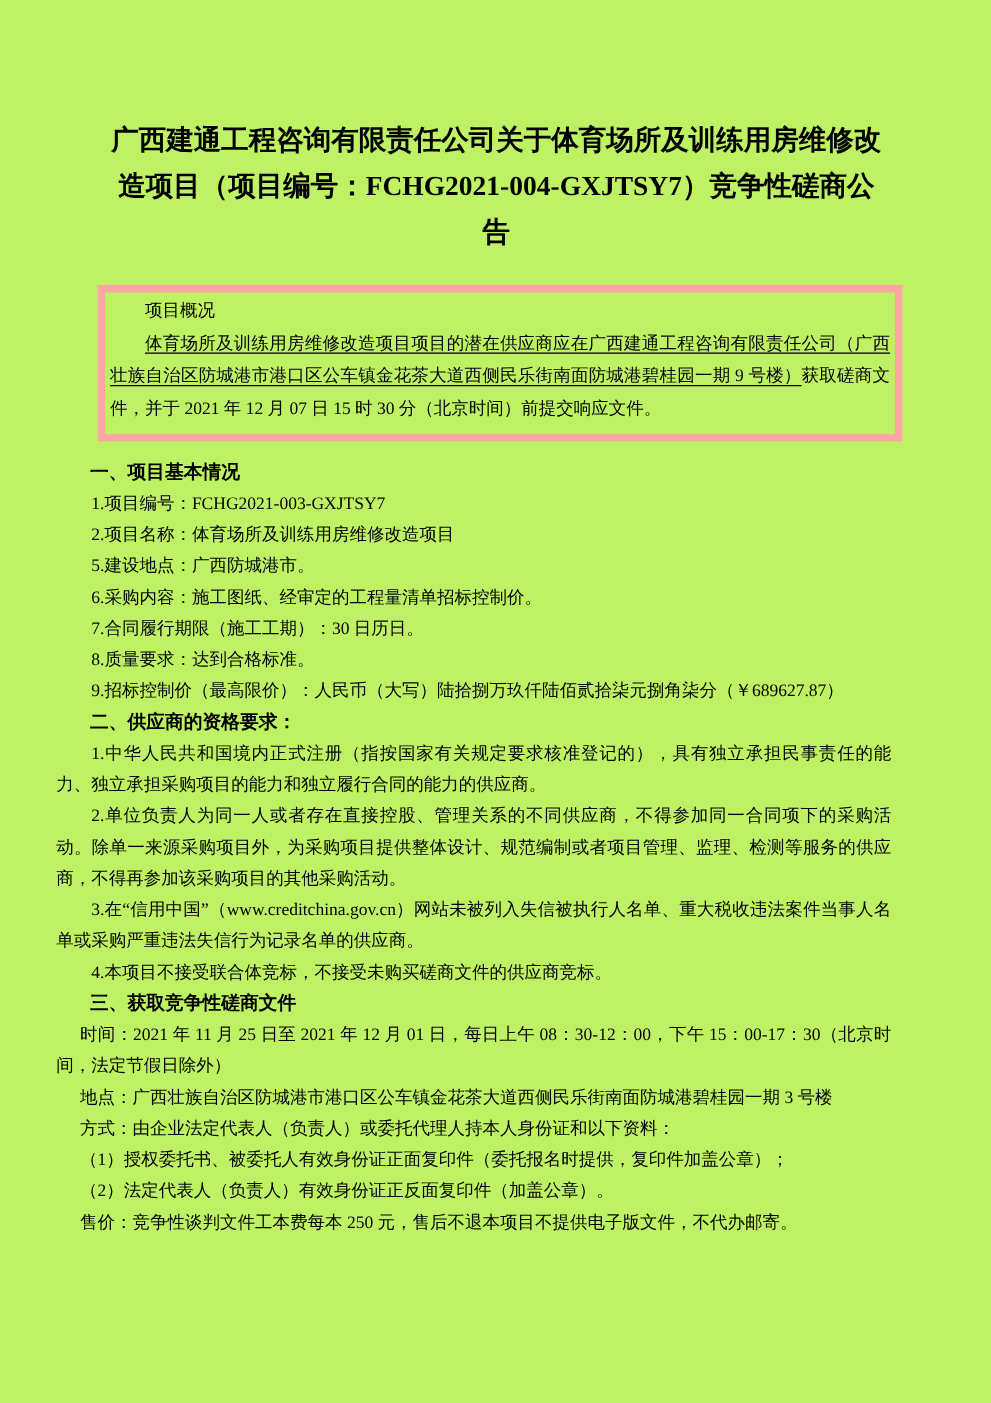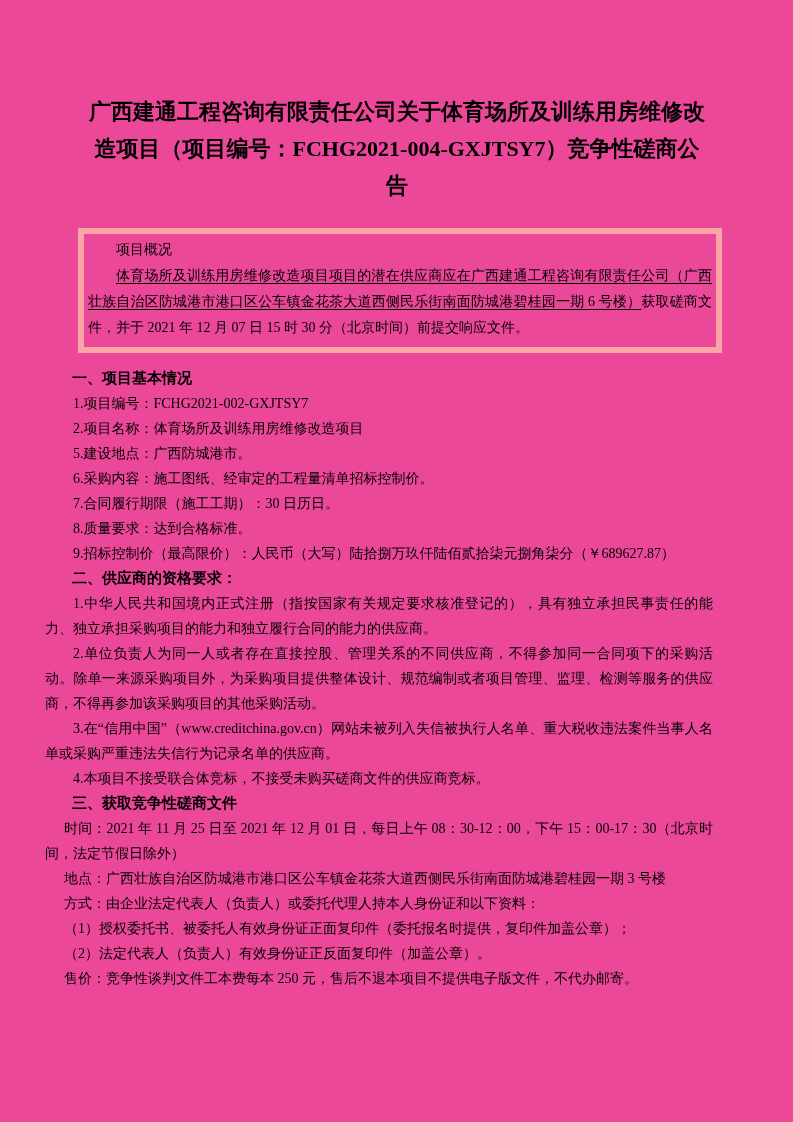--- a/index.html
+++ b/index.html
@@ -1,20 +1,20 @@
 <!DOCTYPE html>
 <html><head>
 <meta charset="utf-8">
 <style>
   html,body{margin:0;padding:0;background:#ffffff;}
   .sheet{
     position:relative;
     width:793px;
     height:1122px;
-    background:#ec4899;
+    background:#bef264;
     color:#000000;
     font-family:"Liberation Serif","DejaVu Serif",serif;
     overflow:hidden;
     box-sizing:border-box;
   }
   .title{
     margin:93px 86px 24px 87px;
     font-size:22px;
     line-height:37px;
     font-weight:bold;
@@ -62,27 +62,27 @@
 </style>
 </head>
 <body>
 
 <div class="sheet">
 
   <h1 class="title">广西建通工程咨询有限责任公司关于体育场所及训练用房维修改造项目（项目编号：FCHG2021-004-GXJTSY7）竞争性磋商公告</h1>
 
   <div class="overview-box">
     <p class="box-heading">项目概况</p>
-    <p class="box-para"><span class="u">体育场所及训练用房维修改造项目项目的潜在供应商应在广西建通工程咨询有限责任公司（广西壮族自治区防城港市港口区公车镇金花茶大道西侧民乐街南面防城港碧桂园一期 6 号楼）</span><span>获取磋商文件，并于 2021 年 12 月 07 日 15 时 30 分（北京时间）前提交响应文件。</span></p>
+    <p class="box-para"><span class="u">体育场所及训练用房维修改造项目项目的潜在供应商应在广西建通工程咨询有限责任公司（广西壮族自治区防城港市港口区公车镇金花茶大道西侧民乐街南面防城港碧桂园一期 9 号楼）</span><span>获取磋商文件，并于 2021 年 12 月 07 日 15 时 30 分（北京时间）前提交响应文件。</span></p>
   </div>
 
   <div class="doc-body">
 
     <h2>一、项目基本情况</h2>
-    <p>1.项目编号：FCHG2021-002-GXJTSY7</p>
+    <p>1.项目编号：FCHG2021-003-GXJTSY7</p>
     <p>2.项目名称：体育场所及训练用房维修改造项目</p>
     <p>5.建设地点：广西防城港市。</p>
     <p>6.采购内容：施工图纸、经审定的工程量清单招标控制价。</p>
     <p>7.合同履行期限（施工工期）：30 日历日。</p>
     <p>8.质量要求：达到合格标准。</p>
     <p>9.招标控制价（最高限价）：人民币（大写）陆拾捌万玖仟陆佰贰拾柒元捌角柒分（￥689627.87）</p>
 
     <h2>二、供应商的资格要求：</h2>
     <p>1.中华人民共和国境内正式注册（指按国家有关规定要求核准登记的），具有独立承担民事责任的能力、独立承担采购项目的能力和独立履行合同的能力的供应商。</p>
     <p>2.单位负责人为同一人或者存在直接控股、管理关系的不同供应商，不得参加同一合同项下的采购活动。除单一来源采购项目外，为采购项目提供整体设计、规范编制或者项目管理、监理、检测等服务的供应商，不得再参加该采购项目的其他采购活动。</p>

